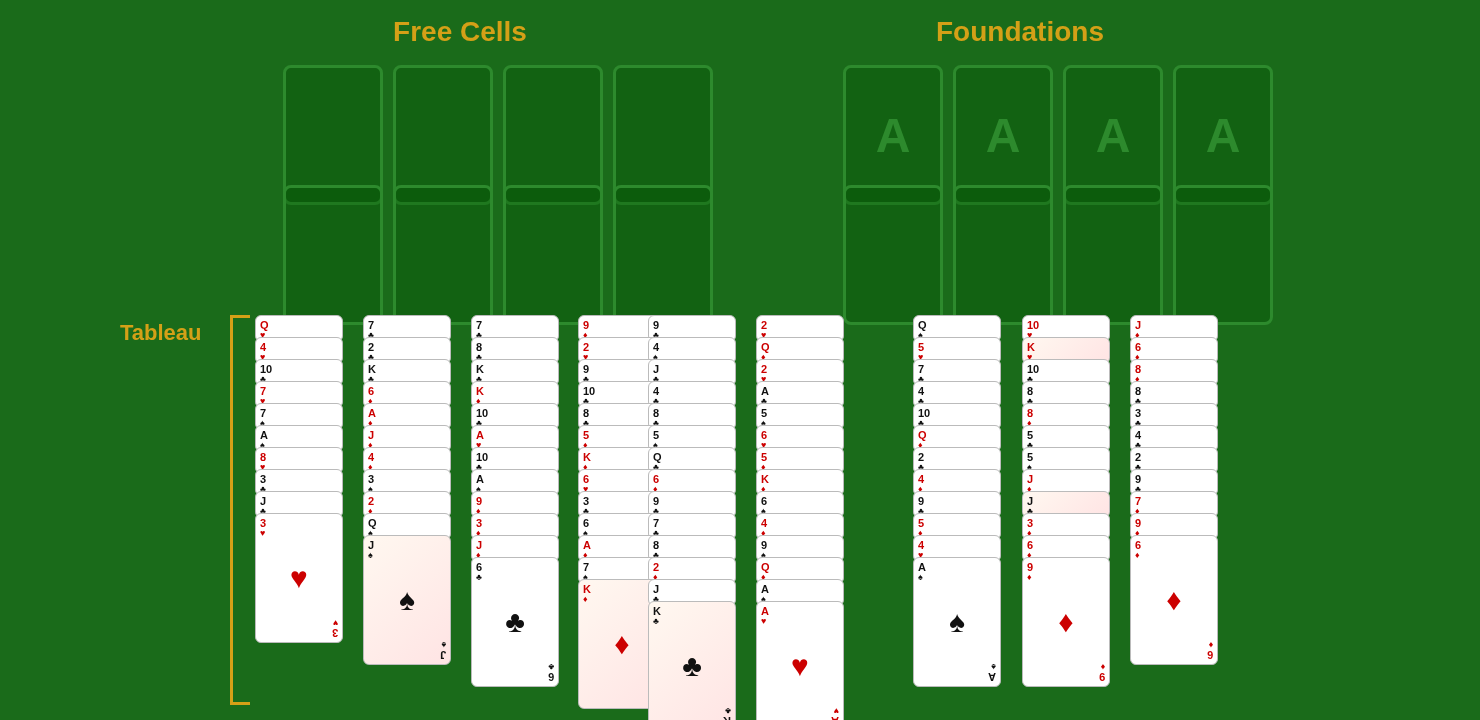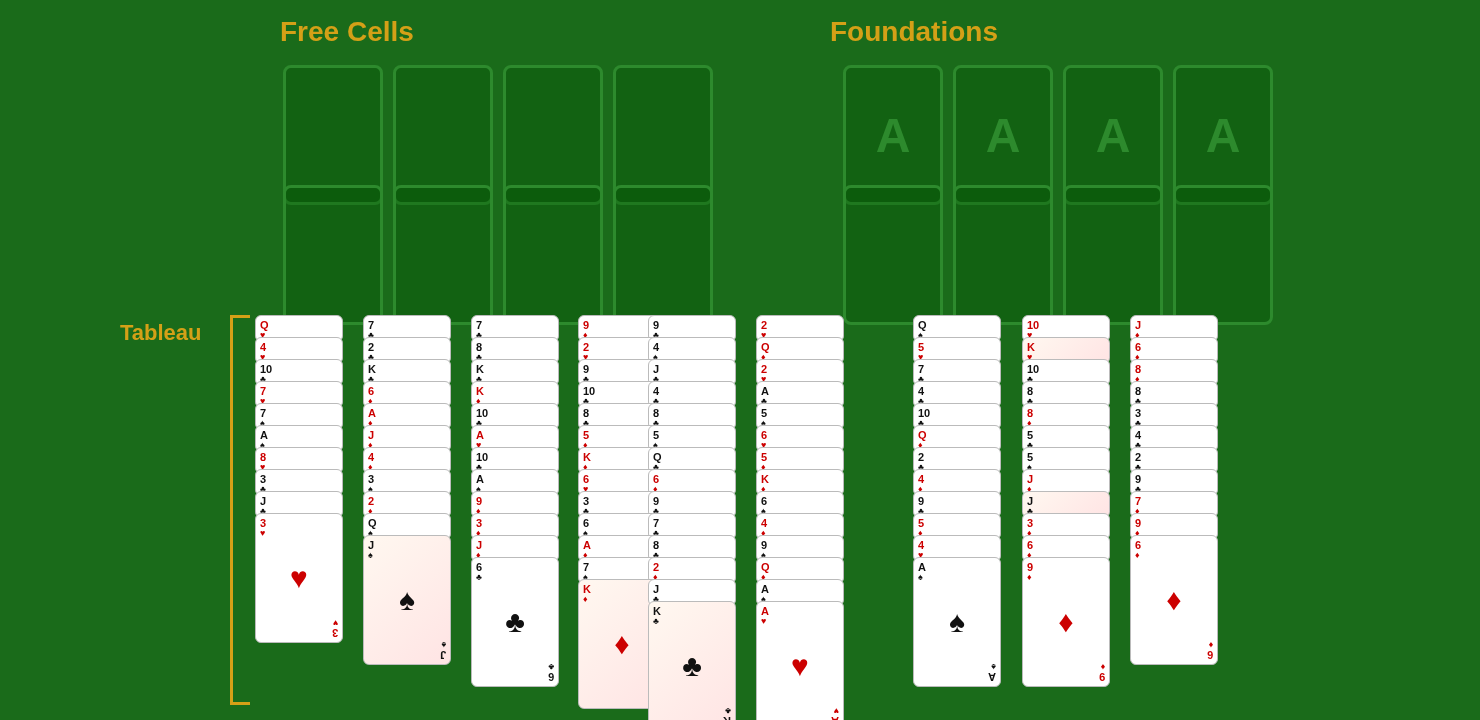--- a/index.html
+++ b/index.html
@@ -11,20 +11,21 @@
       font-family: Arial, sans-serif;
       position: relative;
     }
 
     .section-label {
       position: absolute;
       top: 16px;
       color: #d4a017;
       font-size: 28px;
       font-weight: bold;
+      text-align: center;
     }
 
     #free-cells-label {
       left: 280px;
       width: 360px;
     }
 
     #foundations-label {
       left: 830px;
       width: 380px;

